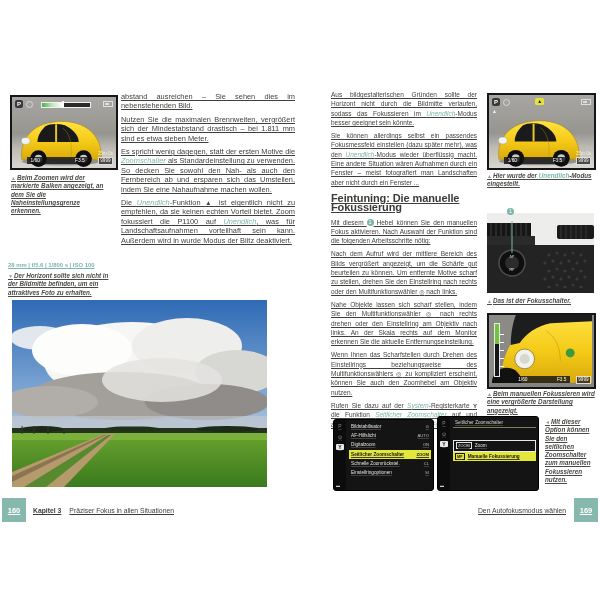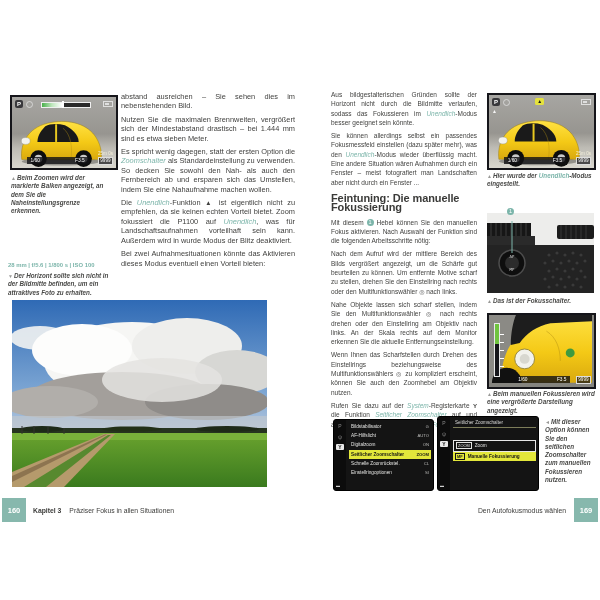--- a/index.html
+++ b/index.html
@@ -1,18 +1,18 @@
 <!DOCTYPE html>
 <html><head>
 <meta charset="utf-8">
 <style>
   html,body{margin:0;padding:0;background:#fff;}
   .stage{position:relative;width:600px;height:600px;background:#fff;overflow:hidden;
          font-family:"Liberation Sans",sans-serif;color:#3f3f3d;}
-  .abs{position:absolute;}
+  .abs{position:absolute;text-decoration:underline;}
 
   
   .col p{margin:0 0 4px 0;text-align:justify;}
   .lcol{left:121px;top:92px;width:174px;font-size:7.4px;line-height:9.4px;}
   .rcol{left:331px;top:90px;width:146px;font-size:6.5px;line-height:9.3px;}
   .subhead{font-weight:bold;color:#3a3a38;font-size:9.7px;margin:7px 0 5px 0;letter-spacing:-.1px;}
   .seg-t{color:#7cb5aa;font-style:italic;}
   .seg-inf{font-size:.85em;}
   .seg-dial{font-size:.95em;color:#555;}
   .seg-wrench{font-weight:bold;font-size:.95em;}
@@ -137,24 +137,23 @@
   </div>
 
   <div class="abs exif" style="left:8px;top:262px;width:110px;">28 mm | f/5.6 | 1/800 s | ISO 100</div>
 
   <div class="abs cap" style="left:8px;top:272px;width:102px;">
     <span class="mk">▼</span><span>Der Horizont sollte sich nicht in der Bildmitte befinden, um ein attraktives Foto zu erhalten.</span>
   </div>
 
   <div class="abs col lcol">
     <p><span>abstand ausreichen – Sie sehen dies im nebenstehenden Bild.</span></p>
-    <p><span>Nutzen Sie die maximalen Brennweiten, vergrößert sich der Mindestabstand drastisch – bei 1.444 mm sind es etwa sieben Meter.</span></p>
-    <p><span>Es spricht wenig dagegen, statt der ersten Option die </span><span class="seg-t">Zoomschalter</span><span> als Standardeinstellung zu verwenden. So decken Sie sowohl den Nah- als auch den Fernbereich ab und ersparen sich das Umstellen, indem Sie eine Nahaufnahme machen wollen.</span></p>
+    <p><span>Nutzen Sie die maximalen Brennweiten, vergrößert sich der Mindestabstand drastisch – bei 1.811 mm sind es etwa sieben Meter.</span></p>
+    <p><span>Es spricht wenig dagegen, statt der ersten Motive die </span><span class="seg-t">Zoomschalter</span><span> als Standardeinstellung zu verwenden. So decken Sie sowohl den Nah- als auch den Fernbereich ab und ersparen sich das Umstellen, indem Sie eine Nahaufnahme machen wollen.</span></p>
     <p><span>Die </span><span class="seg-t">Unendlich</span><span>-Funktion </span><span class="seg-inf">▲</span><span> ist eigentlich nicht zu empfehlen, da sie keinen echten Vorteil bietet. Zoom fokussiert die P1100 auf </span><span class="seg-t">Unendlich</span><span>, was für Landschaftsaufnahmen vorteilhaft sein kann. Außerdem wird in wurde Modus der Blitz deaktiviert.</span></p>
-    <p><span>Bei zwei Aufnahmesituationen könnte das Aktivieren dieses Modus eventuell einen Vorteil bieten:</span></p>
   </div>
 
   <div class="abs" style="left:12px;top:300px;width:255px;height:187px;">
     <svg viewBox="0 0 255 187" width="255" height="187">
       <rect width="255" height="133" fill="url(#gsky)"></rect>
       <ellipse cx="28" cy="38" rx="30" ry="12" fill="#f2f3f2" opacity=".9"></ellipse>
       <ellipse cx="120" cy="62" rx="88" ry="40" fill="#f6f6f4"></ellipse>
       <ellipse cx="70" cy="50" rx="50" ry="26" fill="#fdfdfc"></ellipse>
       <ellipse cx="175" cy="46" rx="55" ry="28" fill="#eeeeec"></ellipse>
       <ellipse cx="225" cy="72" rx="42" ry="22" fill="#d7d7d4"></ellipse>

